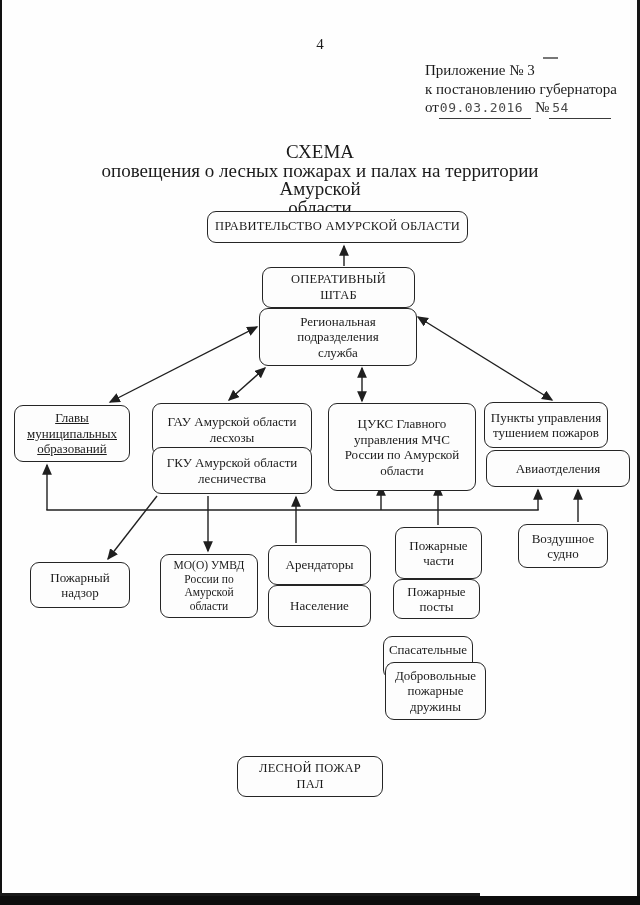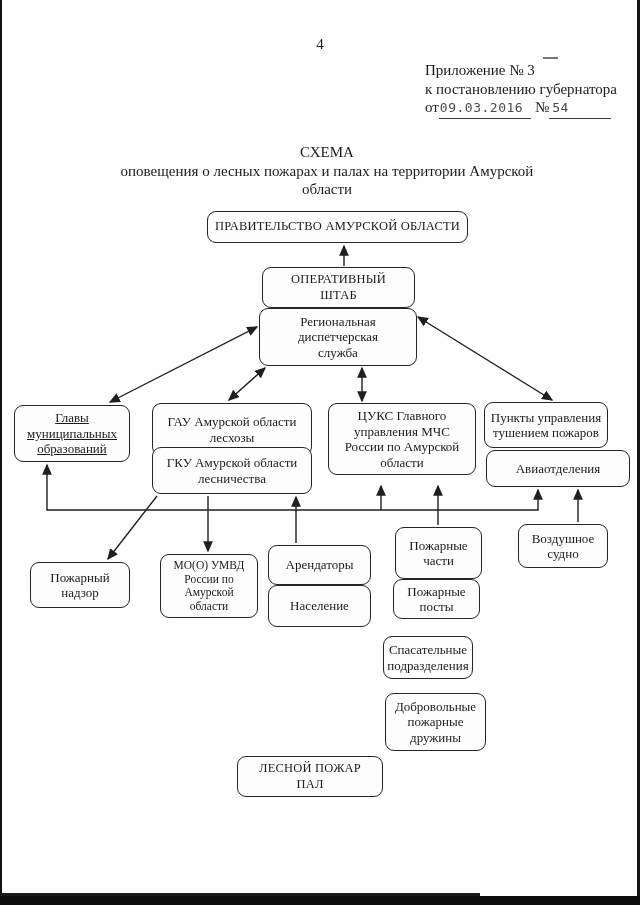--- a/index.html
+++ b/index.html
@@ -15,46 +15,46 @@
 
   .pagenum{position:absolute;left:0;top:36px;width:640px;text-align:center;font-size:15px;}
 
   .appendix{position:absolute;left:425px;top:61px;width:210px;font-size:15px;line-height:18.5px;}
   .appendix .row{white-space:nowrap;}
   .typed{font-family:"DejaVu Sans Mono",monospace;font-size:13px;color:#4a4a4a;letter-spacing:.5px;}
   .u{border-bottom:1.2px solid #3a3a3a;}
   .u-date{display:inline-block;padding:0 8px 0 1px;}
   .u-num{display:inline-block;padding:0 42px 0 3px;}
 
-  .title{position:absolute;left:77px;top:143px;width:500px;text-align:center;font-size:15px;line-height:18.5px;}
+  .title{position:absolute;left:70px;top:143px;width:500px;text-align:center;font-size:19px;line-height:18.5px;}
 
   
   .node{position:absolute;box-sizing:border-box;border:1.6px solid #252525;border-radius:9px;
         background:#fdfdfd;display:flex;align-items:center;justify-content:center;text-align:center;}
   .node .lbl{white-space:pre-line;font-size:13px;line-height:15.5px;}
   .caps .lbl{font-size:12.5px;letter-spacing:.2px;}
   .small .lbl{font-size:11.5px;line-height:13.5px;}
 
   .n-government{left:207px;top:211px;width:261px;height:32px;}
   .n-shtab{left:262px;top:267px;width:153px;height:41px;}
   .n-rds{left:259px;top:308px;width:158px;height:58px;}
   .n-glavy{left:14px;top:405px;width:116px;height:57px;text-decoration:underline;}
   .n-gau{left:152px;top:403px;width:160px;height:53px;}
   .n-gku{left:152px;top:447px;width:160px;height:47px;}
-  .n-cuks{left:328px;top:403px;width:148px;height:72px;}
+  .n-cuks{left:328px;top:403px;width:148px;height:88px;}
   .n-punkty{left:484px;top:402px;width:124px;height:46px;}
   .n-avia{left:486px;top:450px;width:144px;height:37px;}
   .n-nadzor{left:30px;top:562px;width:100px;height:46px;}
   .n-mvd{left:160px;top:554px;width:98px;height:64px;}
   .n-arendatory{left:268px;top:545px;width:103px;height:40px;}
   .n-naselenie{left:268px;top:585px;width:103px;height:42px;}
   .n-chasti{left:395px;top:527px;width:87px;height:52px;}
   .n-posty{left:393px;top:579px;width:87px;height:40px;}
   .n-spas{left:383px;top:636px;width:90px;height:43px;}
-  .n-dobrov{left:385px;top:662px;width:101px;height:58px;margin-top:31px;}
+  .n-dobrov{left:385px;top:662px;width:101px;height:58px;}
   .n-sudno{left:518px;top:524px;width:90px;height:44px;}
   .n-fire{left:237px;top:756px;width:146px;height:41px;}
 
   .connectors{position:absolute;left:0;top:0;width:640px;height:905px;pointer-events:none;}
   .connectors line{stroke:#1f1f1f;stroke-width:1.4;}
 </style>
 </head>
 <body>
 
 <div class="page">
@@ -103,21 +103,21 @@
 
   <div class="node caps n-government">
       <span class="lbl">ПРАВИТЕЛЬСТВО АМУРСКОЙ ОБЛАСТИ</span>
     </div>
   <div class="node caps n-shtab">
       <span class="lbl">ОПЕРАТИВНЫЙ
 ШТАБ</span>
     </div>
   <div class="node n-rds">
       <span class="lbl">Региональная
-диспетчерская
+подразделения
 служба</span>
     </div>
   <div class="node n-glavy">
       <span class="lbl">Главы
 муниципальных
 образований</span>
     </div>
   <div class="node n-gau">
       <span class="lbl">ГАУ Амурской области
 лесхозы</span>

